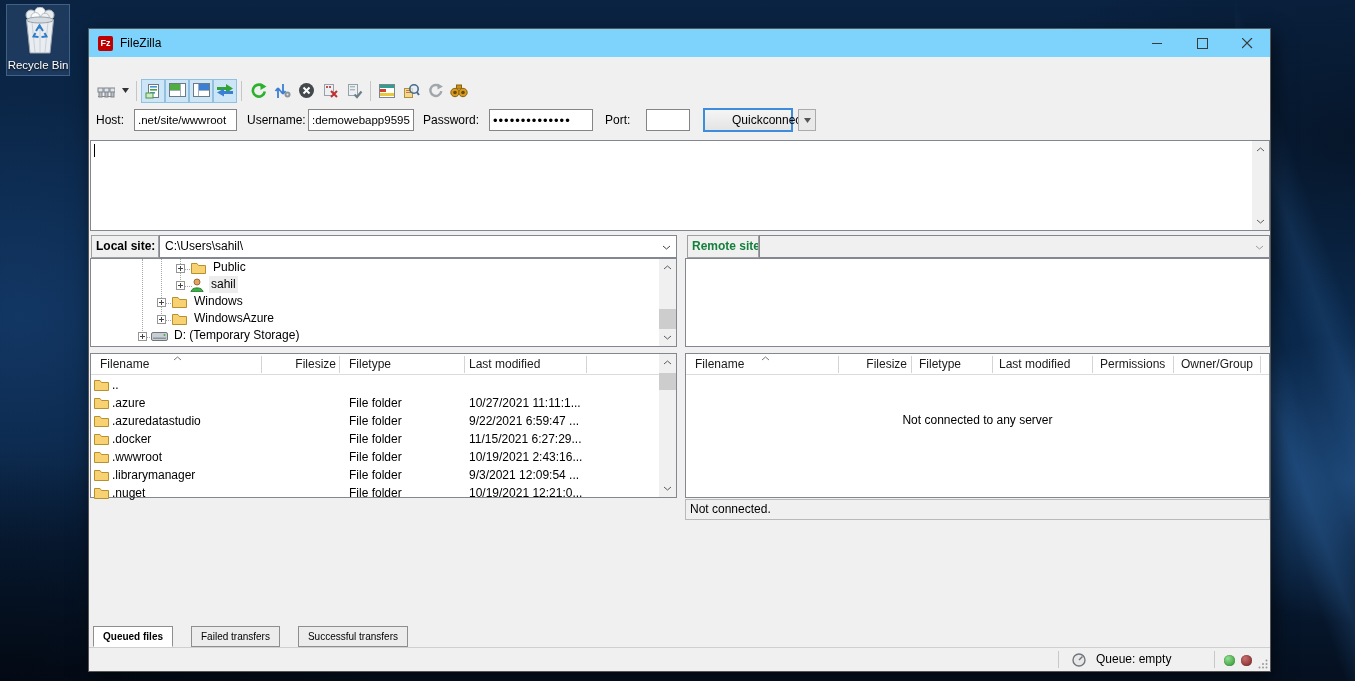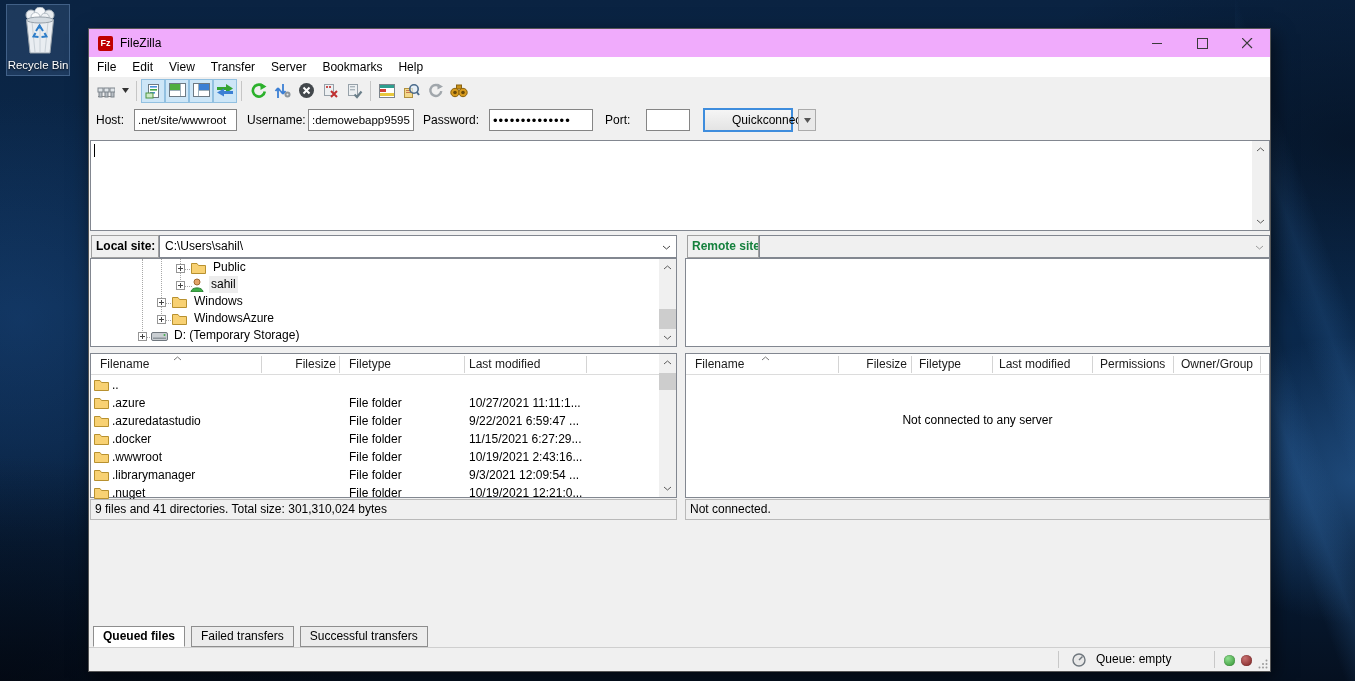--- a/index.html
+++ b/index.html
@@ -16,21 +16,21 @@
   #beams { position:absolute; right:0; top:0; width:120px; height:100%;
     background: linear-gradient(70deg, transparent 30%, rgba(55,115,180,0.22) 38%, transparent 46%, transparent 52%, rgba(55,115,180,0.18) 60%, transparent 68%);
   }
   
   #recycle { position:absolute; left:6px; top:4px; width:64px; height:72px; }
   #recycle .sel { position:absolute; inset:0; background:rgba(105,145,195,0.2); border:1px solid rgba(150,190,235,0.3); }
   #recycle svg { position:absolute; left:13px; top:3px; }
   #recycle .lbl { position:absolute; top:55px; left:-8px; width:80px; text-align:center; color:#fff; font-size:11.5px; text-shadow:0 1px 2px rgba(0,0,0,0.9); }
   
   #win { position:absolute; left:88px; top:28px; width:1183px; height:644px; background:#f0f0f0; border:1px solid #565656; box-shadow:3px 6px 18px rgba(0,0,0,0.55); }
-  .titlebar { position:absolute; left:0; top:0; right:0; height:28px; background:#f0abfc; display:flex; align-items:center; }
+  .titlebar { position:absolute; left:0; top:0; right:0; height:28px; background:#7dd3fc; display:flex; align-items:center; }
   .fzicon { width:15px; height:15px; background:#bf0000; margin-left:9px; color:#fff; font-weight:bold; font-size:9px; display:flex; align-items:center; justify-content:center; border-radius:2px; }
   .title-text { margin-left:7px; font-size:12px; }
   .capbtns { position:absolute; right:0; top:0; height:28px; display:flex; }
   .capbtn { width:45px; height:28px; display:flex; align-items:center; justify-content:center; }
   .menubar { position:absolute; left:0; top:28px; right:0; height:20px; background:#fff; display:flex; }
   .menuitem { padding:0 8px; line-height:20px; font-size:12px; }
   
   .toolbar { position:absolute; left:0; top:48px; right:0; height:27px; display:flex; align-items:center; padding-left:5px; }
   .tbtn { width:24px; height:24px; display:flex; align-items:center; justify-content:center; border:1px solid transparent; }
   .tbtn.pressed { background:#cde6f7; border-color:#92c0e0; }
@@ -72,21 +72,21 @@
   .titem { position:absolute; font-size:12px; line-height:17px; white-space:nowrap; }
   .plusbox { position:absolute; width:9px; height:9px; border:1px solid #969696; background:#fff; }
   .plusbox:before { content:""; position:absolute; left:1px; right:1px; top:3px; height:1px; background:#444; }
   .plusbox:after { content:""; position:absolute; top:1px; bottom:1px; left:3px; width:1px; background:#444; }
   .dotv { position:absolute; width:1px; border-left:1px dotted #a8a8a8; }
   .doth { position:absolute; height:1px; border-top:1px dotted #a8a8a8; }
   
   #queue { left:1px; top:495px; width:1180px; height:101px; }
   
   .tabs { position:absolute; left:4px; top:597px; height:22px; display:flex; }
-  .tab { height:21px; line-height:19px; padding:0 9px; border:1px solid #8e8e8e; background:#ececec; margin-right:6px; font-size:12px; }
+  .tab { height:21px; line-height:19px; padding:0 9px; border:1px solid #8e8e8e; background:#ececec; margin-right:18px; font-size:10px; }
   .tab.active { background:#fff; font-weight:bold; border-bottom:1px solid #fff; }
   
   .statusbar { position:absolute; left:0; right:0; bottom:0; height:24px; background:#f0f0f0; border-top:1px solid #cfcfcf; }
   .ssep { position:absolute; top:3px; bottom:3px; width:1px; background:#c8c8c8; }
   .dot { position:absolute; top:7px; width:11px; height:11px; border-radius:50%; }
   .grip { position:absolute; right:2px; bottom:2px; width:10px; height:10px; }
 </style>
 </head>
 <body>
 
@@ -131,29 +131,20 @@
             </svg>
           </div>
         <div class="capbtn">
             <svg width="11" height="11">
               <path d="M0 0 L10 10 M10 0 L0 10" stroke="#3a3a3a" stroke-width="1.2"></path>
             </svg>
           </div>
       </div>
     </div>
 
-    <div class="menubar">
-      <div class="menuitem">File</div>
-      <div class="menuitem">Edit</div>
-      <div class="menuitem">View</div>
-      <div class="menuitem">Transfer</div>
-      <div class="menuitem">Server</div>
-      <div class="menuitem">Bookmarks</div>
-      <div class="menuitem">Help</div>
-    </div>
 
     <div class="toolbar">
       <div class="tbtn">
         <svg width="18" height="16">
             <line x1="1" y1="13.5" x2="17" y2="13.5" stroke="#8a8a8a"></line>
             <rect x="2" y="8" width="3" height="6" fill="#b9bfc5" stroke="#7d848b"></rect>
             <rect x="1" y="5" width="5" height="4" fill="#e0e5e9" stroke="#7d848b"></rect>
             <rect x="8" y="8" width="3" height="6" fill="#b9bfc5" stroke="#7d848b"></rect>
             <rect x="7" y="5" width="5" height="4" fill="#e0e5e9" stroke="#7d848b"></rect>
             <rect x="14" y="8" width="3" height="6" fill="#b9bfc5" stroke="#7d848b"></rect>
@@ -462,21 +453,20 @@
         <div class="hsep" style="left:152px"></div>
         <div class="hsep" style="left:225px"></div>
         <div class="hsep" style="left:306px"></div>
         <div class="hsep" style="left:406px"></div>
         <div class="hsep" style="left:487px"></div>
         <div class="hsep" style="left:574px"></div>
       </div>
       <div style="position:absolute; left:0; right:0; top:59px; text-align:center; font-size:12px">Not connected to any server</div>
     </div>
 
-    <div class="statusband" style="left:1px; width:587px">9 files and 41 directories. Total size: 301,310,024 bytes</div>
     <div class="statusband" style="left:596px; width:585px">Not connected.</div>
 
 
     <div class="tabs">
       <div class="tab active">Queued files</div>
       <div class="tab">Failed transfers</div>
       <div class="tab">Successful transfers</div>
     </div>
 
     <div class="statusbar">

